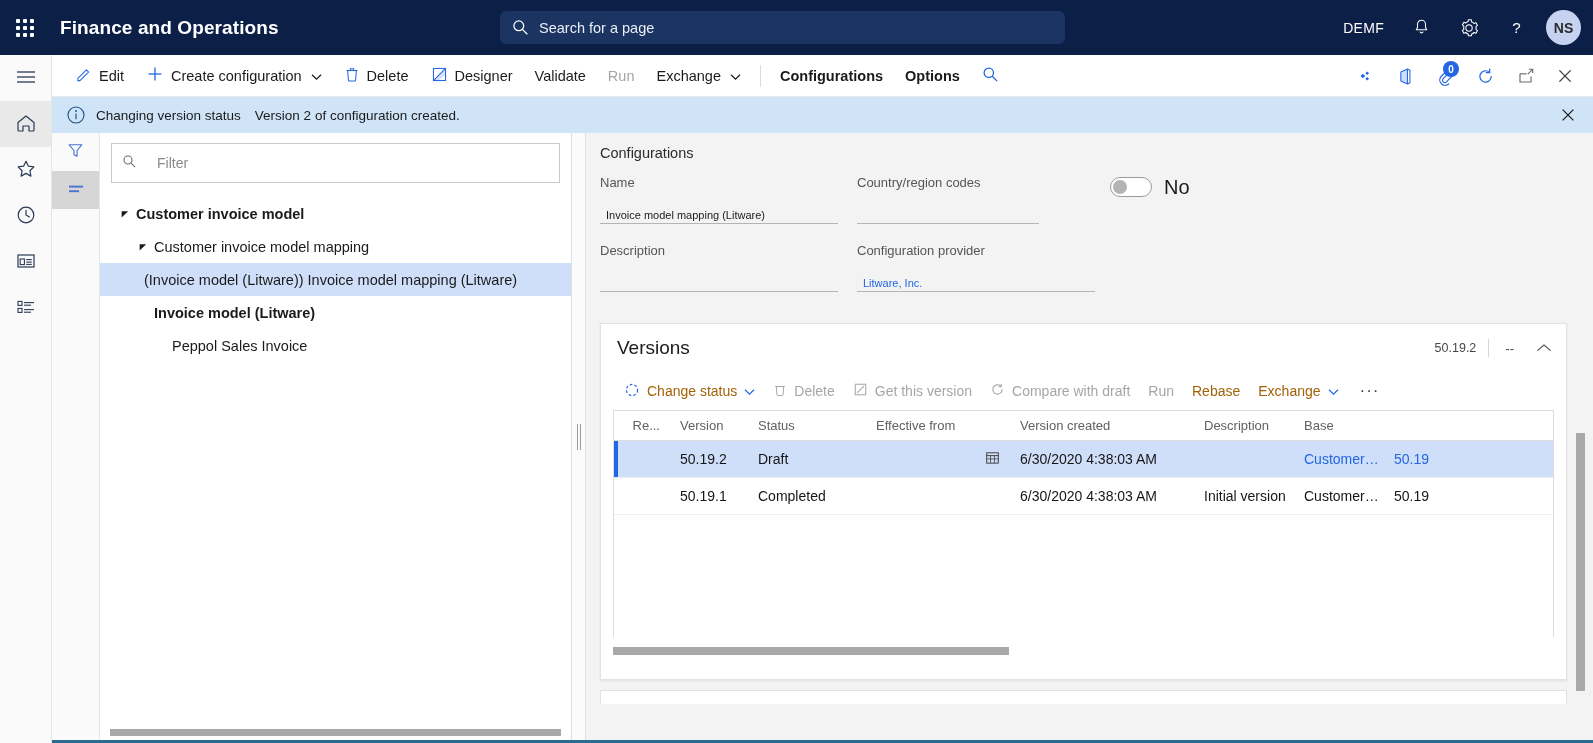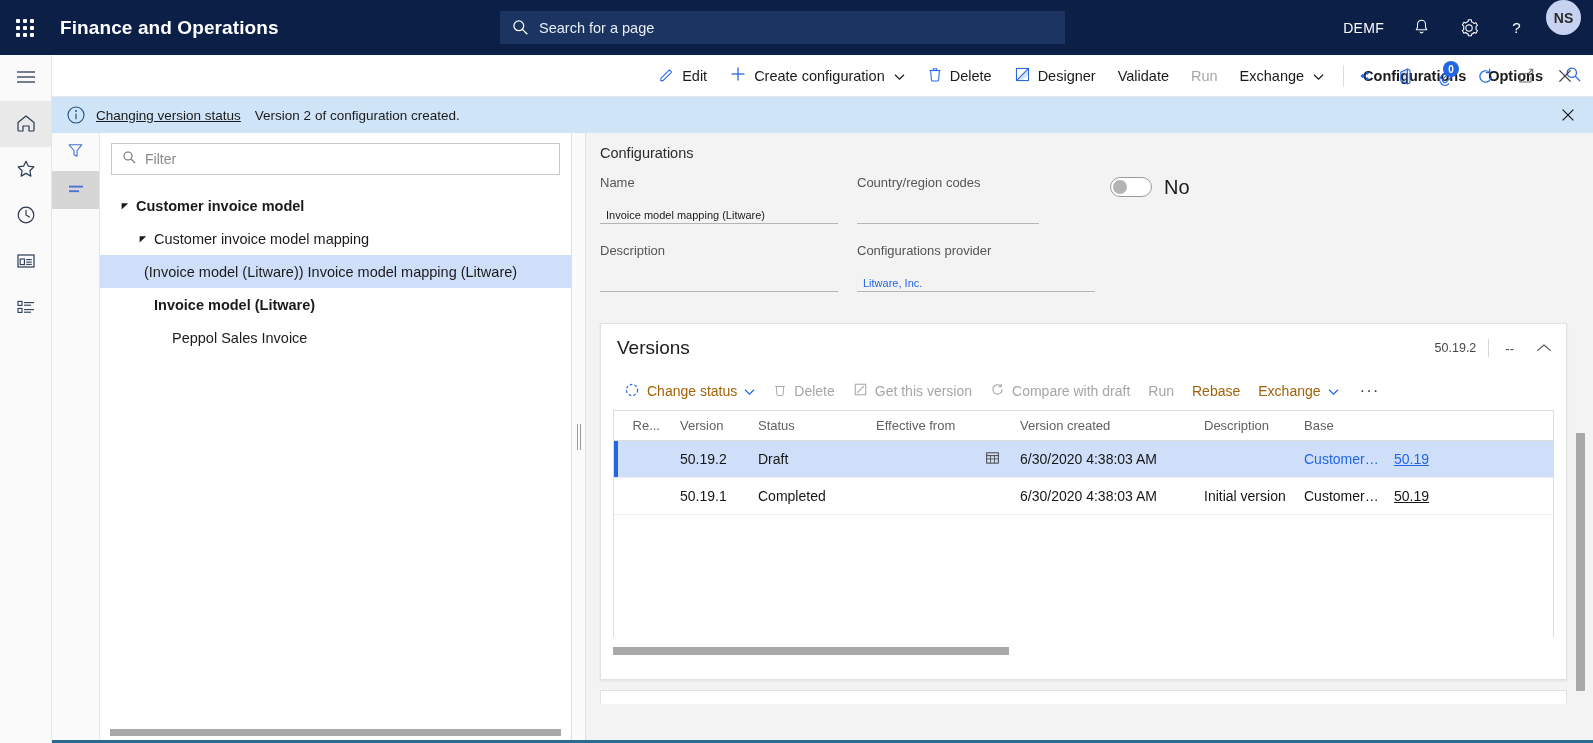--- a/index.html
+++ b/index.html
@@ -22,25 +22,25 @@
   }
   .waffle {
     width: 22px; height: 22px; margin-left: 14px; margin-right: 14px;
     display: grid; grid-template-columns: repeat(3, 4px); grid-template-rows: repeat(3, 4px);
     gap: 3px; align-content: center; justify-content: center; cursor: pointer;
   }
   .waffle i { width: 4px; height: 4px; background: #ffffff; border-radius: 1px; display: block; }
   .app-title { font-size: 19px; font-weight: 600; letter-spacing: .1px; margin-left: 10px; white-space: nowrap; }
   .search-box {
     position: absolute; left: 500px; top: 11px; width: 565px; height: 33px;
-    background: #1c3461; display: flex; align-items: center; padding: 0 12px; cursor: text;
+    background: #1c3461; display: flex; align-items: center; padding: 0 12px; cursor: text; border-radius: 6px;
   }
   .search-box .mag { margin-right: 10px; display: flex; }
   .search-box .ph { color: #e9edf5; font-size: 14.5px; }
-  .topbar-right { position: absolute; right: 0; top: 0; height: 55px; display: flex; padding-right: 12px; }
+  .topbar-right { position: absolute; right: 0; top: 0; height: 55px; display: flex; align-items: center; padding-right: 12px; }
   .topbar-right .item { height: 55px; display: flex; align-items: center; justify-content: center; padding: 0 14px; cursor: pointer; }
   .company { font-size: 14px; letter-spacing: .3px; }
   .avatar {
     width: 35px; height: 35px; border-radius: 50%; background: #c7d2f0; color: #2b2b2b;
     display: flex; align-items: center; justify-content: center; font-size: 14px; font-weight: 600;
     margin-left: 6px; cursor: pointer;
   }
 
   
   .body-wrap { flex: 1 1 auto; display: flex; min-height: 0; background: #fff; }
@@ -55,21 +55,21 @@
     color: #2b3a55;
   }
   .rail-btn.active { background: #e9e9e9; }
 
   
   .main-col { flex: 1 1 auto; display: flex; flex-direction: column; min-width: 0; }
 
   
   .actionpane {
     height: 42px; flex: 0 0 42px; border-bottom: 1px solid #e8e8e8;
-    display: flex; align-items: center; background: #ffffff; position: relative; padding-left: 12px; justify-content: flex-end;
+    display: flex; align-items: center; background: #ffffff; position: relative; padding-left: 12px;
   }
   .apbtn {
     display: flex; align-items: center; height: 100%; padding: 0 11px; cursor: pointer;
     font-size: 14.5px; color: #1b1b1b; white-space: nowrap; gap: 7px;
   }
   .apbtn.disabled { color: #a6a6a6; cursor: default; }
   .apbtn.bold { font-weight: 600; }
   .apbtn .chev { margin-left: 2px; }
   .ap-sep { width: 1px; height: 22px; background: #dcdcdc; margin: 0 8px; }
   .actionpane-right { position: absolute; right: 8px; top: 0; height: 42px; display: flex; align-items: center; }
@@ -79,37 +79,37 @@
     background: #2266e3; color: #fff; font-size: 10px; display: flex; align-items: center; justify-content: center;
     font-weight: 600; padding: 0 3px;
   }
 
   
   .msgbar {
     height: 36px; flex: 0 0 36px; background: #cfe4f7; display: flex; align-items: center;
     padding: 0 10px 0 14px; font-size: 13.5px; color: #1b1b1b; position: relative;
   }
   .msgbar .info-ico { margin-right: 10px; display: flex; }
-  .msgbar .m-title { margin-right: 14px; text-decoration: underline; }
+  .msgbar .m-title { margin-right: 14px; }
   .msgbar .m-close { position: absolute; right: 10px; top: 0; height: 36px; width: 30px; display: flex; align-items: center; justify-content: center; cursor: pointer; }
 
   
   .workspace { flex: 1 1 auto; display: flex; min-height: 0; background: #ffffff; }
 
   
   .filterstrip { width: 48px; flex: 0 0 48px; background: #fafafa; border-right: 1px solid #e6e6e6; display: flex; flex-direction: column; }
   .fsbtn { height: 38px; display: flex; align-items: center; justify-content: center; cursor: pointer; color: #4a72d4; }
   .fsbtn.active { background: #d6d6d6; }
 
   
   .treepane { width: 472px; flex: 0 0 472px; display: flex; flex-direction: column; min-width: 0; background: #fff; border-right: 1px solid #e0e0e0; position: relative; }
   .filter-row { padding: 10px 11px 6px 11px; }
   .filter-input {
-    width: 100%; height: 32px; border: 1px solid #c8c8c8; background: #fff;
-    display: flex; align-items: center; padding: 0 10px; gap: 8px; cursor: text;
+    width: 100%; height: 40px; border: 1px solid #c8c8c8; background: #fff;
+    display: flex; align-items: center; padding: 0 10px; gap: 20px; cursor: text;
   }
   .filter-input .ph { color: #8a8a8a; font-size: 14px; }
   .tree { flex: 1 1 auto; overflow: hidden; padding-top: 8px; }
   .tnode { height: 33px; display: flex; align-items: center; font-size: 14.5px; color: #1b1b1b; cursor: pointer; padding-right: 6px; white-space: nowrap; }
   .tnode.sel, .tnode.sel:hover { background: #cfdffa; }
   .tnode.bold { font-weight: 600; }
   .tw { width: 22px; display: flex; align-items: center; justify-content: center; flex: 0 0 22px; }
   .tw svg { display: block; }
   .tree-hscroll { height: 12px; padding: 0 10px 4px 10px; display: flex; align-items: center; }
   .tree-hscroll .thumb { height: 7px; background: #a8a8a8; border-radius: 0; }
@@ -167,21 +167,21 @@
   .grow.sel { background: #cfdffa; }
   .grow.sel .selbar { position: absolute; left: 0; top: 0; bottom: 0; width: 4px; background: #2266e3; }
   .gcell { padding: 0 6px; overflow: hidden; white-space: nowrap; text-overflow: ellipsis; }
   .c-re { width: 52px; flex: 0 0 52px; text-align: right; }
   .c-ver { width: 80px; flex: 0 0 80px; padding-left: 14px; }
   .c-status { width: 118px; flex: 0 0 118px; padding-left: 12px; }
   .c-eff { width: 142px; flex: 0 0 142px; padding-left: 12px; display: flex; align-items: center; justify-content: flex-end; }
   .c-created { width: 186px; flex: 0 0 186px; padding-left: 14px; }
   .c-desc { width: 100px; flex: 0 0 100px; padding-left: 12px; }
   .c-base { width: 96px; flex: 0 0 96px; padding-left: 12px; }
-  .c-basever { width: 60px; flex: 0 0 60px; text-decoration: underline; }
+  .c-basever { width: 60px; flex: 0 0 60px; }
   .link-cell { color: #2266e3; cursor: pointer; }
   .grid-body { background: #fff; height: 196px; }
   .grid-hscroll { margin: 10px 12px 0 12px; height: 10px; }
   .grid-hscroll .thumb { height: 8px; background: #a8a8a8; }
   .card-foot { height: 22px; }
 
   .next-card { background: #ffffff; margin: 10px 0 0 14px; height: 14px; border: 1px solid #e2e2e2; border-bottom: none; }
 
   
   .vscroll { position: absolute; right: 8px; top: 300px; width: 9px; height: 258px; }
@@ -528,21 +528,21 @@
                     <div class="fvalue"></div>
                   </div>
                 </div>
 
                 <div class="fcol wide">
                   <div class="field">
                     <div class="flabel">Country/region codes</div>
                     <div class="fvalue" style="width:182px"></div>
                   </div>
                   <div class="field">
-                    <div class="flabel">Configurations provider</div>
+                    <div class="flabel">Configuration provider</div>
                     <div class="fvalue link">Litware, Inc.</div>
                   </div>
                 </div>
 
                 <div class="fcol toggle-col">
                   <div class="field">
                     <div class="toggle-wrap">
                       <div class="toggle">
                         <div class="knob"></div>
                       </div>

